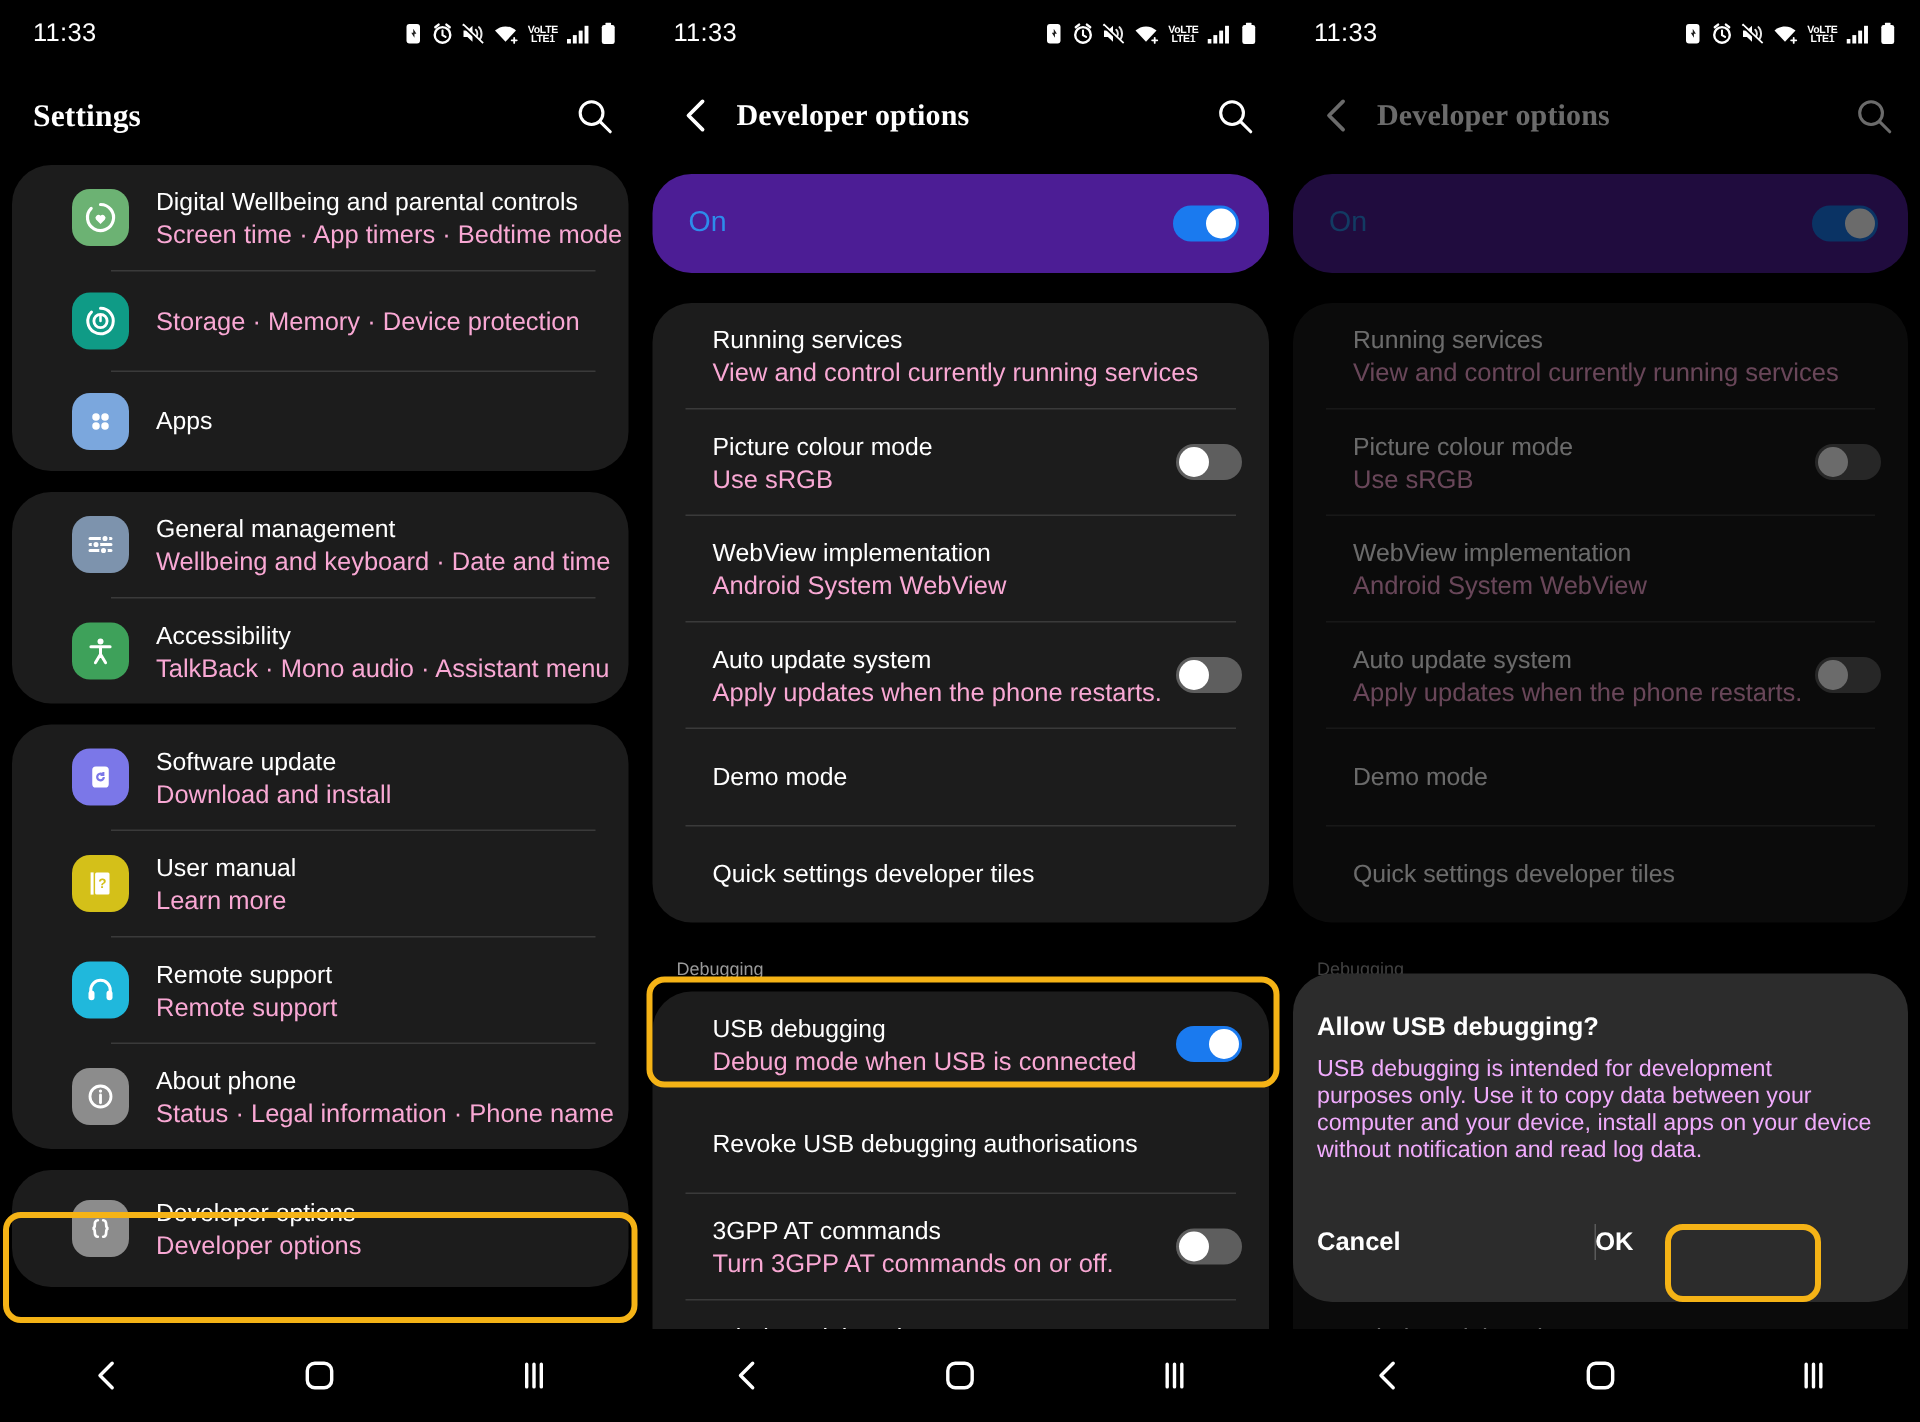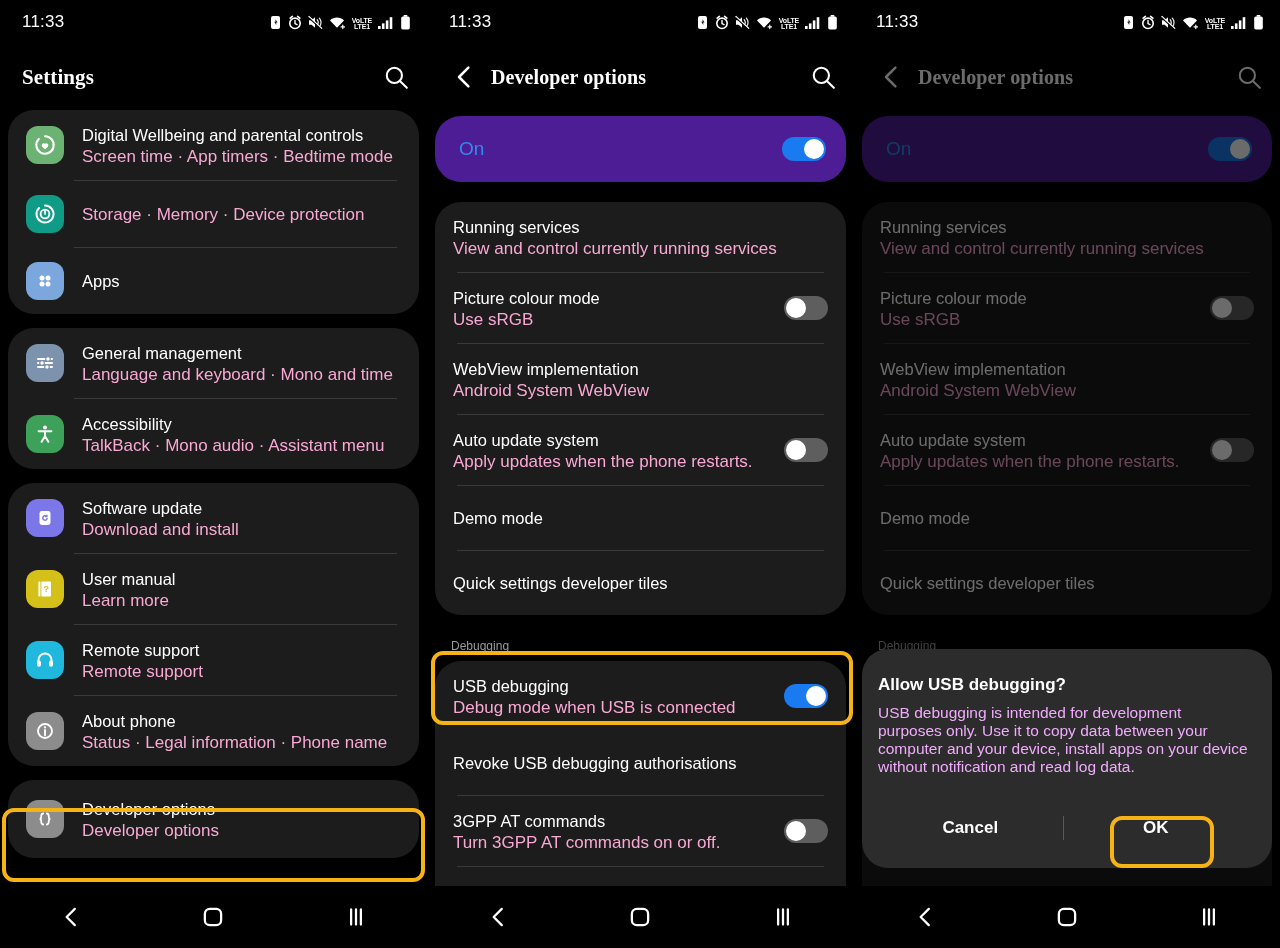--- a/index.html
+++ b/index.html
@@ -37,21 +37,21 @@
   .appbar .title.small { font-size: 20px; }
   .appbar .search { margin-left: auto; width: 26px; height: 26px; }
 
   
   .card {
     background: #1c1c1c;
     border-radius: 26px;
     margin: 0 8px 14px 8px;
     overflow: hidden;
   }
-  .row { display: flex; align-items: center; padding: 14px 18px 14px 18px; position: relative; }
+  .row { display: flex; align-items: center; padding: 14px 18px 14px 18px; position: relative; margin-left: 22px; }
   .row .ico {
     width: 38px; height: 38px; border-radius: 12px;
     flex: 0 0 auto; margin-right: 18px;
     display: flex; align-items: center; justify-content: center;
   }
   .row .txt { flex: 1 1 auto; min-width: 0; }
   .row .t { color: #fff; font-size: 16.5px; line-height: 22px; font-weight: 400; white-space: nowrap; }
   .row .s { color: #f9a8d4; font-size: 17px; line-height: 19px; margin-top: 1px; white-space: nowrap; }
   .sep { height: 1px; background: #3a3a3a; margin-left: 66px; margin-right: 22px; }
   .sep.nolead { margin-left: 22px; }
@@ -78,21 +78,21 @@
   
   .hl { position: absolute; border: 4px solid #f5b316; border-radius: 12px; pointer-events: none; }
   .dialog {
     position: absolute; left: 8px; right: 8px; top: 649px;
     background: #2c2c2c; border-radius: 26px;
     padding: 26px 24px 10px 16px;
   }
   .dialog h3 { color: #fff; font-size: 17px; font-weight: 700; margin-bottom: 9px; }
   .dialog p { color: #f0abfc; font-size: 15.5px; line-height: 18px; }
   .dlg-actions { display: flex; align-items: center; margin-top: 22px; position: relative; height: 60px; }
-  .dlg-btn { flex: 1 1 0; text-align: center; color: #fff; font-size: 17px; font-weight: 700; line-height: 60px; }
+  .dlg-btn { flex: 1 1 0; color: #fff; font-size: 17px; font-weight: 700; line-height: 60px; }
   .dlg-divider { width: 1px; height: 24px; background: #5a5a5a; }
 
   
   .navbar { position: absolute; left: 0; right: 0; bottom: 0; height: 62px; background: #000;
             display: flex; align-items: center; justify-content: space-around; }
   .nav-ic { width: 26px; height: 26px; }
   .dim { opacity: .42; }
 </style>
 </head>
 <body>
@@ -195,21 +195,21 @@
         <div class="ico" style="background:#7d93ad">
           <svg width="24" height="24" viewBox="0 0 24 24">
               <path d="M5 8h14M5 12h14M5 16h14" stroke="#fff" stroke-width="2" stroke-linecap="round"></path>
               <circle cx="15" cy="8" r="2.3" fill="#fff" stroke="#7d93ad" stroke-width="1.2"></circle>
               <circle cx="9" cy="12" r="2.3" fill="#fff" stroke="#7d93ad" stroke-width="1.2"></circle>
               <circle cx="14" cy="16" r="2.3" fill="#fff" stroke="#7d93ad" stroke-width="1.2"></circle>
             </svg>
         </div>
         <div class="txt">
           <div class="t">General management</div>
-          <div class="s">Language and keyboard  ·  Mono and time</div>
+          <div class="s">Wellbeing and keyboard  ·  Date and time</div>
         </div>
       </div>
       <div class="sep"></div>
       <div class="row">
         <div class="ico" style="background:#3ea15a">
           <svg width="24" height="24" viewBox="0 0 24 24">
               <circle cx="12" cy="5.6" r="2" fill="#fff"></circle>
               <path d="M5.6 9.2h12.8M12 9.2v5m0 0l-3.4 5.6M12 14.2l3.4 5.6" stroke="#fff" stroke-width="2" stroke-linecap="round"></path>
             </svg>
         </div>

